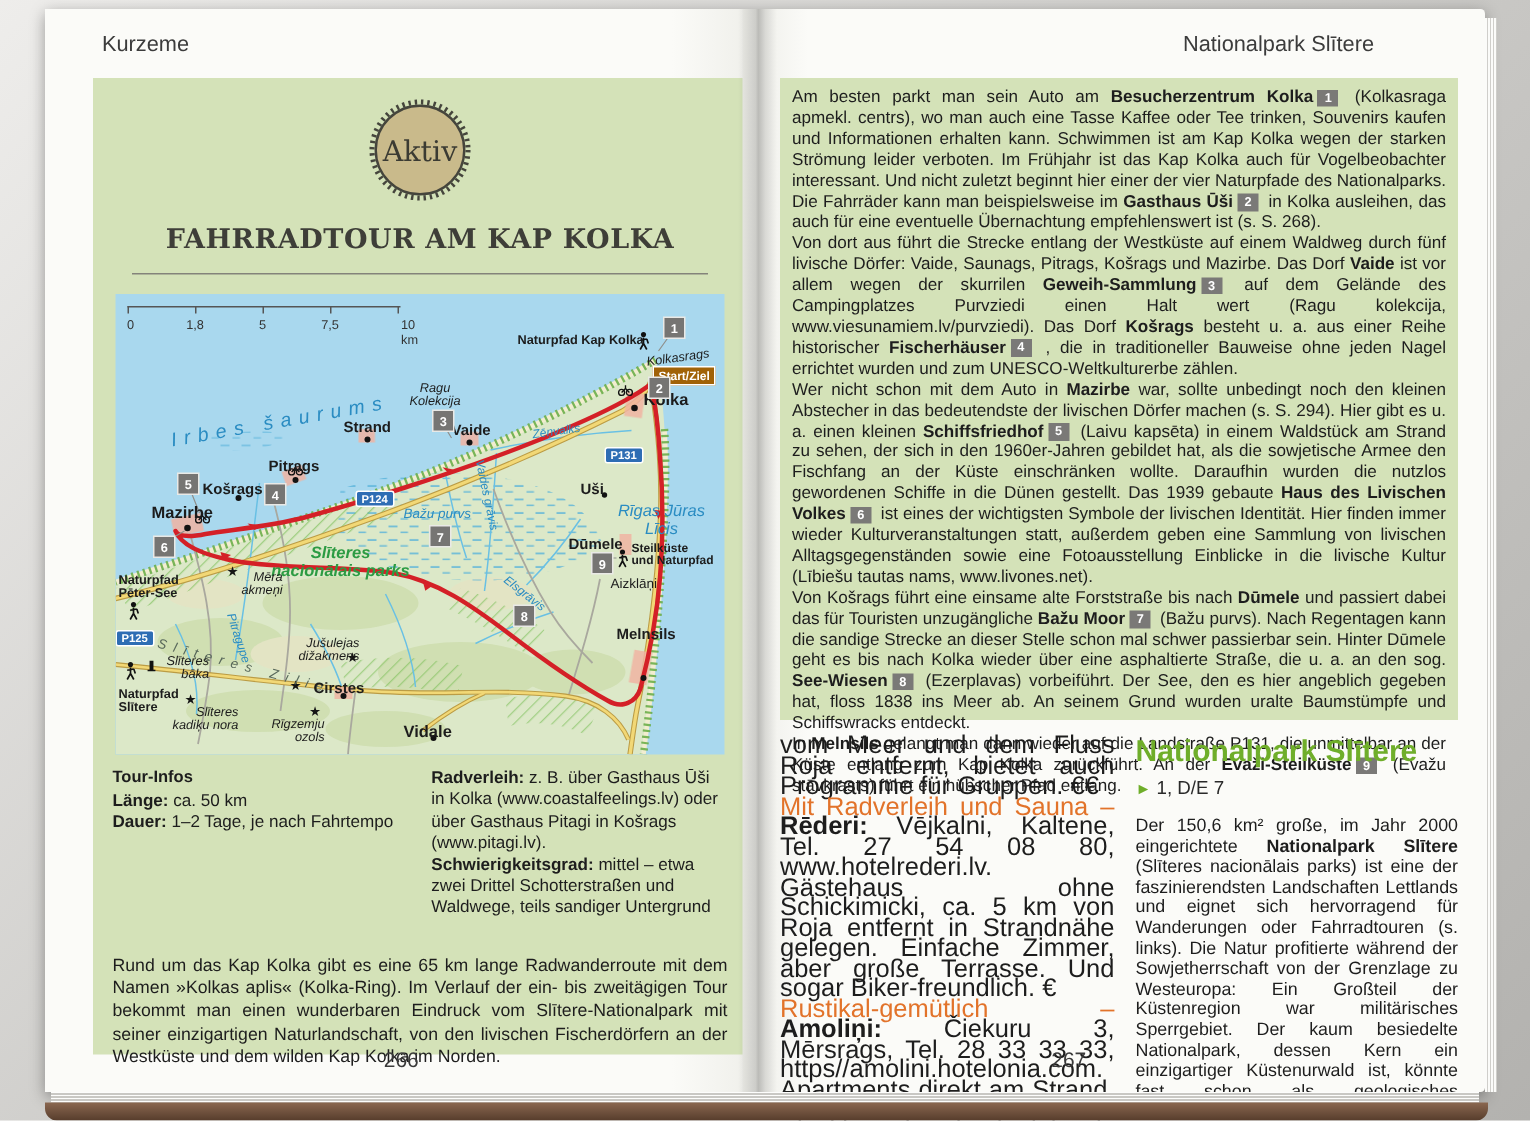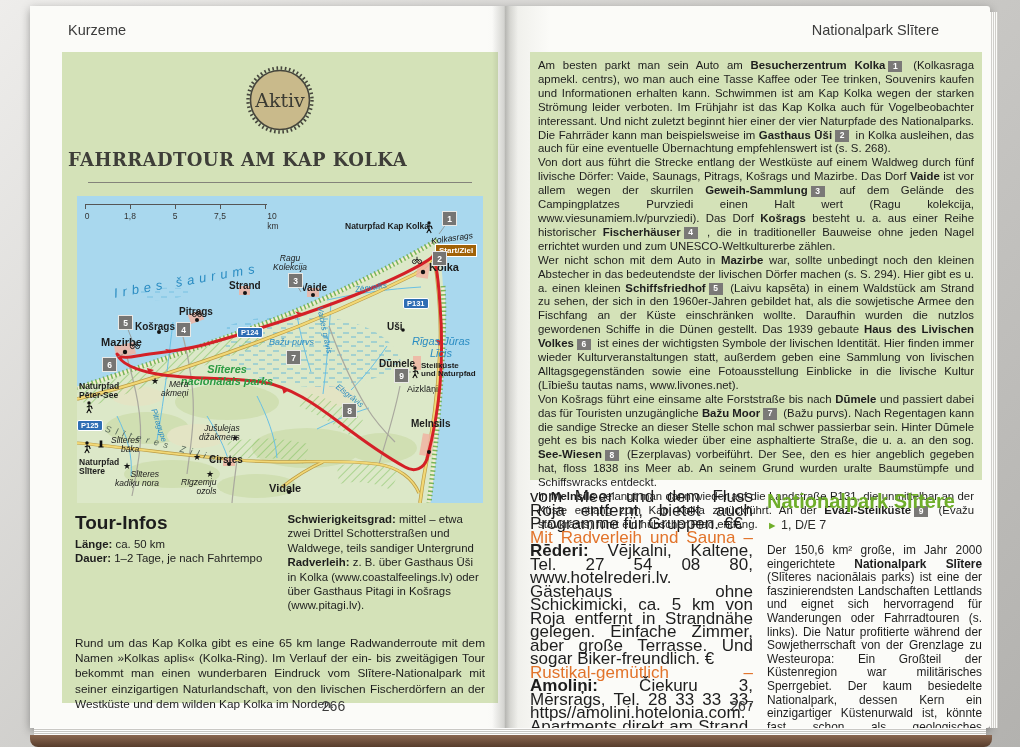--- a/index.html
+++ b/index.html
@@ -3,41 +3,41 @@
 <meta charset="utf-8">
 <style>
   html,body{margin:0;padding:0;}
   body{width:1020px;height:747px;overflow:hidden;
        font-family:"Liberation Sans",sans-serif;
        background:linear-gradient(135deg,#eeedeb 0%,#c9c8c5 55%,#b3b2af 100%);}
   .stage{position:relative;width:1020px;height:747px;}
   .pages{position:absolute;left:30px;top:6px;width:960px;height:722px;
          background:#fbfbf8;border-radius:3px;box-shadow:0 3px 10px rgba(0,0,0,.35);}
   .page{position:absolute;top:0;height:722px;}
-  .page-left{left:0;width:475px;background:linear-gradient(to right,#fbfbf8 88%,#eeeee9 100%);padding-left:44px;}
-  .page-right{left:475px;width:435px;background:linear-gradient(to right,#ecece7 0%,#fbfbf8 10%);padding-left:13px;}
+  .page-left{left:0;width:475px;background:linear-gradient(to right,#fbfbf8 88%,#eeeee9 100%);}
+  .page-right{left:465px;width:435px;background:linear-gradient(to right,#ecece7 0%,#fbfbf8 10%);}
   .spine{position:absolute;left:462px;top:0;width:26px;height:722px;
          background:linear-gradient(to right,rgba(0,0,0,0),rgba(0,0,0,.14) 45%,rgba(0,0,0,.22) 52%,rgba(0,0,0,.1) 70%,rgba(0,0,0,0));pointer-events:none;}
   .stack-bottom{position:absolute;left:34px;top:728px;width:952px;height:8px;
        background:repeating-linear-gradient(to bottom,#fdfdfc 0 1px,#c9c8c4 1px 2px);}
   .cover-bottom{position:absolute;left:30px;top:735px;width:962px;height:12px;
        background:linear-gradient(to bottom,#8a6750,#573d2c);border-radius:0 0 8px 8px;}
   .stack-right{position:absolute;left:990px;top:12px;width:8px;height:716px;
        background:repeating-linear-gradient(to right,#fbfbf9 0 1px,#cfceca 1px 2px);}
 
   .runhead{position:absolute;top:16px;font-size:14.5px;color:#3c3c3c;}
   .runhead.l{left:38px;}
   .runhead.r{right:14px;text-align:right;}
   .pagenum{position:absolute;bottom:14px;width:100%;text-align:center;font-size:14px;color:#3a3a3a;}
 
   
   .greenbox{position:absolute;left:32px;top:46px;width:436px;height:651px;background:#d4e2b8;}
   .badge{margin:13px auto 0;width:70px;height:70px;display:block;}
   .tour-title{font-family:"DejaVu Serif",serif;font-weight:700;font-size:18px;
-      letter-spacing:.4px;color:#3e3e38;text-align:left;margin:14px 6px 0;}
+      letter-spacing:.4px;color:#3e3e38;text-align:center;margin:14px 6px 0;}
   .rule{border:none;border-top:1px solid #83837a;margin:12px 26px 0;}
 
   
   .map{position:relative;width:406px;height:307px;margin:13px auto 0;background:#a9d8ee;overflow:hidden;
        font-family:"Liberation Sans",sans-serif;}
   .map svg{position:absolute;left:0;top:0;}
   .mlab{position:absolute;color:#1c1c1c;white-space:pre-line;line-height:1.05;z-index:3;}
   .t-town{font-weight:bold;font-size:10px;}
   .t-town-lg{font-weight:bold;font-size:11px;}
   .t-sea{color:#2a8cc2;font-style:italic;font-size:11px;text-align:center;}
@@ -58,21 +58,21 @@
       font-size:8.5px;display:flex;align-items:center;justify-content:center;box-shadow:0 0 0 1px #e9e9e6;z-index:5;}
   .scalebar{position:absolute;left:8px;top:8px;width:182px;z-index:4;color:#333;}
   .sb-line{position:relative;height:5px;border-top:1.4px solid #555;}
   .sb-line i{position:absolute;top:-1px;width:1.4px;height:5px;background:#555;}
   .sb-labels{display:flex;font-size:8.5px;margin-top:1px;position:relative;height:10px;}
   .sb-labels span{position:absolute;transform:translateX(-50%);}
 
   
   .tourinfos{display:flex;gap:15px;padding:9px 13px 0;}
   .ti-col{flex:1;}
-  .ti-h{font-weight:bold;font-size:19px;margin:0 0 3px;color:#1d1d1d;}
+  .ti-h{font-weight:bold;font-size:11px;margin:0 0 3px;color:#1d1d1d;}
   .ti-line{font-size:11.4px;line-height:14.4px;color:#1d1d1d;}
   .intro{font-size:11.8px;line-height:15.3px;text-align:justify;padding:11px 13px 0;color:#1d1d1d;}
 
   
   .greenbox-r{position:absolute;left:25px;top:46px;width:452px;height:428px;background:#d4e2b8;
       padding:7px 8px;box-sizing:border-box;}
   .gb-p{margin:0;font-size:11.4px;line-height:13.9px;text-align:justify;color:#1d1d1d;}
   .cols{position:absolute;left:25px;top:484px;width:452px;display:flex;gap:14px;}
   .col-l{width:223px;}
   .col-r{flex:1;}
@@ -327,22 +327,22 @@
           <div class="nmk" style="left:318px;top:173px">9</div>
         </div>
 
         <div class="tourinfos">
           <div class="ti-col">
             <p class="ti-h">Tour-Infos</p>
             <div class="ti-line"><span class="b">Länge: </span><span>ca. 50 km</span></div>
             <div class="ti-line"><span class="b">Dauer: </span><span>1–2 Tage, je nach Fahrtempo</span></div>
           </div>
           <div class="ti-col">
+            <div class="ti-line"><span class="b">Radverleih: </span><span>z. B. über Gasthaus Ūši in Kolka (www.coastalfeelings.lv) oder über Gasthaus Pitagi in Košrags (www.pitagi.lv).</span></div>
             <div class="ti-line"><span class="b">Schwierigkeitsgrad: </span><span>mittel – etwa zwei Drittel Schotterstraßen und Waldwege, teils sandiger Untergrund</span></div>
-            <div class="ti-line"><span class="b">Radverleih: </span><span>z. B. über Gasthaus Ūši in Kolka (www.coastalfeelings.lv) oder über Gasthaus Pitagi in Košrags (www.pitagi.lv).</span></div>
           </div>
         </div>
 
         <p class="intro">Rund um das Kap Kolka gibt es eine 65 km lange Radwanderroute mit dem Namen »Kolkas aplis« (Kolka-Ring). Im Verlauf der ein- bis zweitägigen Tour bekommt man einen wunderbaren Eindruck vom Slītere-Nationalpark mit seiner einzigartigen Naturlandschaft, von den livischen Fischerdörfern an der Westküste und dem wilden Kap Kolka im Norden.</p>
       </div>
 
       <div class="pagenum">266</div>
     </div>
 
     <div class="page page-right">

